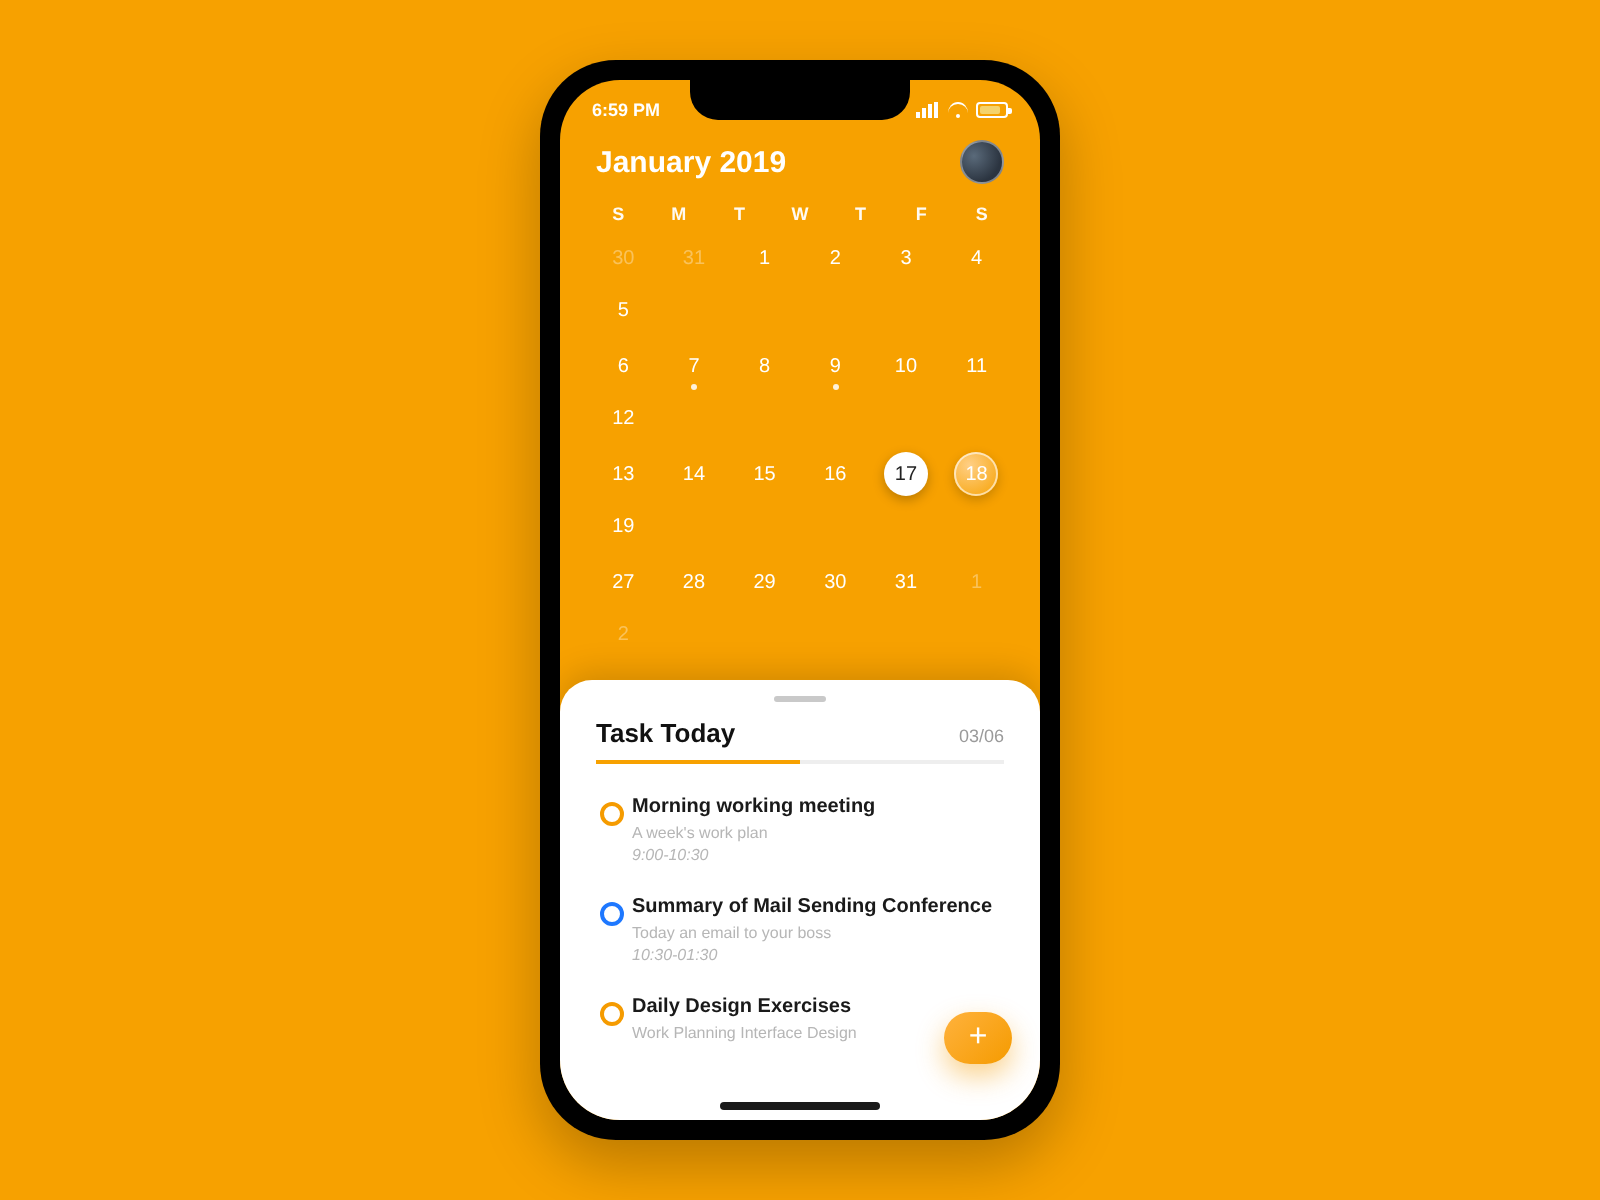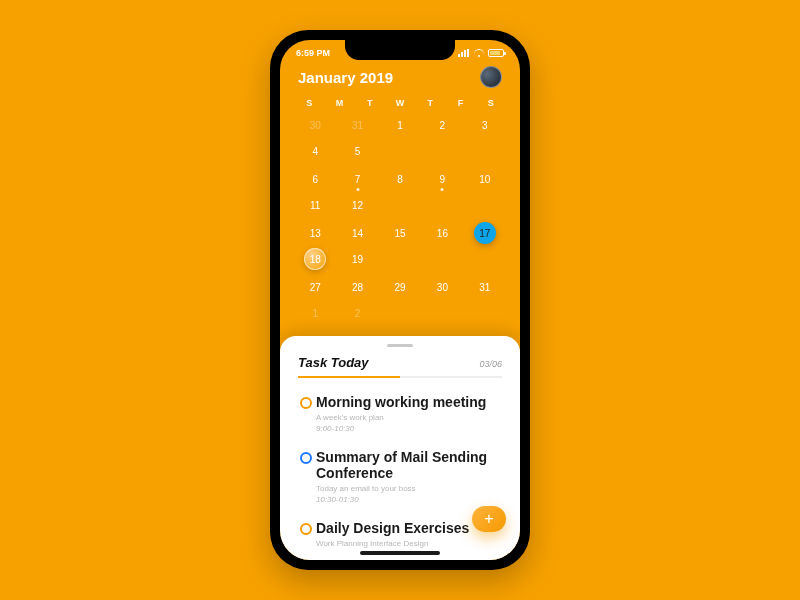--- a/index.html
+++ b/index.html
@@ -61,58 +61,58 @@
   .avatar {
     width: 22px; height: 22px; border-radius: 50%;
     background: radial-gradient(circle at 30% 35%, #5a6a7a 0%, #2b3440 70%);
     border: 1px solid rgba(255,255,255,0.4);
   }
 
   .calendar { padding: 10px 14px 0 14px; color: #fff; }
   .dow { display: grid; grid-template-columns: repeat(7,1fr); text-align:center;
     font-size: 9px; font-weight:600; color: rgba(255,255,255,0.95); margin-bottom:4px; }
   .weeks { display: flex; flex-direction: column; gap: 2px; }
-  .week { display: grid; grid-template-columns: repeat(5,1fr); text-align: center; }
+  .week { display: grid; grid-template-columns: repeat(6,1fr); text-align: center; }
   .day {
     height: 26px; display:flex; align-items:center; justify-content:center;
     font-size: 10px; font-weight:500; position:relative; border-radius:50%;
     cursor: pointer; color:#fff;
   }
   .day.muted { color: rgba(255,255,255,0.35); }
   .day.selected {
-    background:#0ea5e9; color:#222; width:22px; height:22px; margin:2px auto;
+    background:#ffffff; color:#222; width:22px; height:22px; margin:2px auto;
     box-shadow: 0 2px 6px rgba(0,0,0,0.25);
   }
   .day.today {
     width:22px; height:22px; margin:2px auto;
     background: radial-gradient(circle at 35% 30%, #ffcf85, #f7a100);
     box-shadow: inset 0 0 0 1px rgba(255,255,255,0.6), 0 2px 6px rgba(0,0,0,0.2);
   }
   .day .dot { position:absolute; bottom:1px; left:50%; transform:translateX(-50%);
     width:3px; height:3px; border-radius:50%; background: rgba(255,255,255,0.85); }
 
   .sheet {
     flex:1; background:#fff; margin-top:10px;
     border-top-left-radius: 16px; border-top-right-radius: 16px;
     box-shadow: 0 -4px 16px rgba(0,0,0,0.15);
     display:flex; flex-direction:column; position:relative;
     padding: 8px 0 0 0;
   }
   .grab { width:26px; height:3px; background:#c9c9c9; border-radius:2px; margin:0 auto 8px auto; }
-  .sheet-head { display:flex; justify-content:space-between; align-items:baseline; padding:0 18px 6px 18px;font-style:italic; }
+  .sheet-head { display:flex; justify-content:space-between; align-items:baseline; padding:0 18px 6px 18px; }
   .sheet-title { font-size:13px; font-weight:700; color:#111; }
   .sheet-count { font-size:9px; color:#9a9a9a; }
   .progress { height:2px; background:#eee; margin: 0 18px 10px 18px; position:relative; }
   .progress > div { position:absolute; left:0; top:0; bottom:0; background:#f7a100; }
 
   .tasks { flex:1; overflow:hidden; padding: 0 18px; }
   .task { position:relative; padding: 6px 0 10px 18px; }
   .task::before { content:""; position:absolute; left:2px; top:9px; width:8px; height:8px;
     border:2px solid var(--ring); border-radius:50%; background:#fff; }
-  .task-title { font-size:14px; font-weight:600; color:#1a1a1a; margin-bottom:3px; }
+  .task-title { font-size:10px; font-weight:600; color:#1a1a1a; margin-bottom:3px; }
   .task-sub { font-size:8px; color:#b6b6b6; margin-bottom:2px; }
   .task-time { font-size:8px; color:#b6b6b6;font-style:italic; }
 
   .fab {
     position:absolute; right:14px; bottom:28px;
     width:34px; height:26px; border-radius:14px;
     background: linear-gradient(135deg,#ffb23d,#f59b00);
     display:flex; align-items:center; justify-content:center;
     box-shadow: 0 6px 14px rgba(245,155,0,0.45);
     cursor:pointer;

